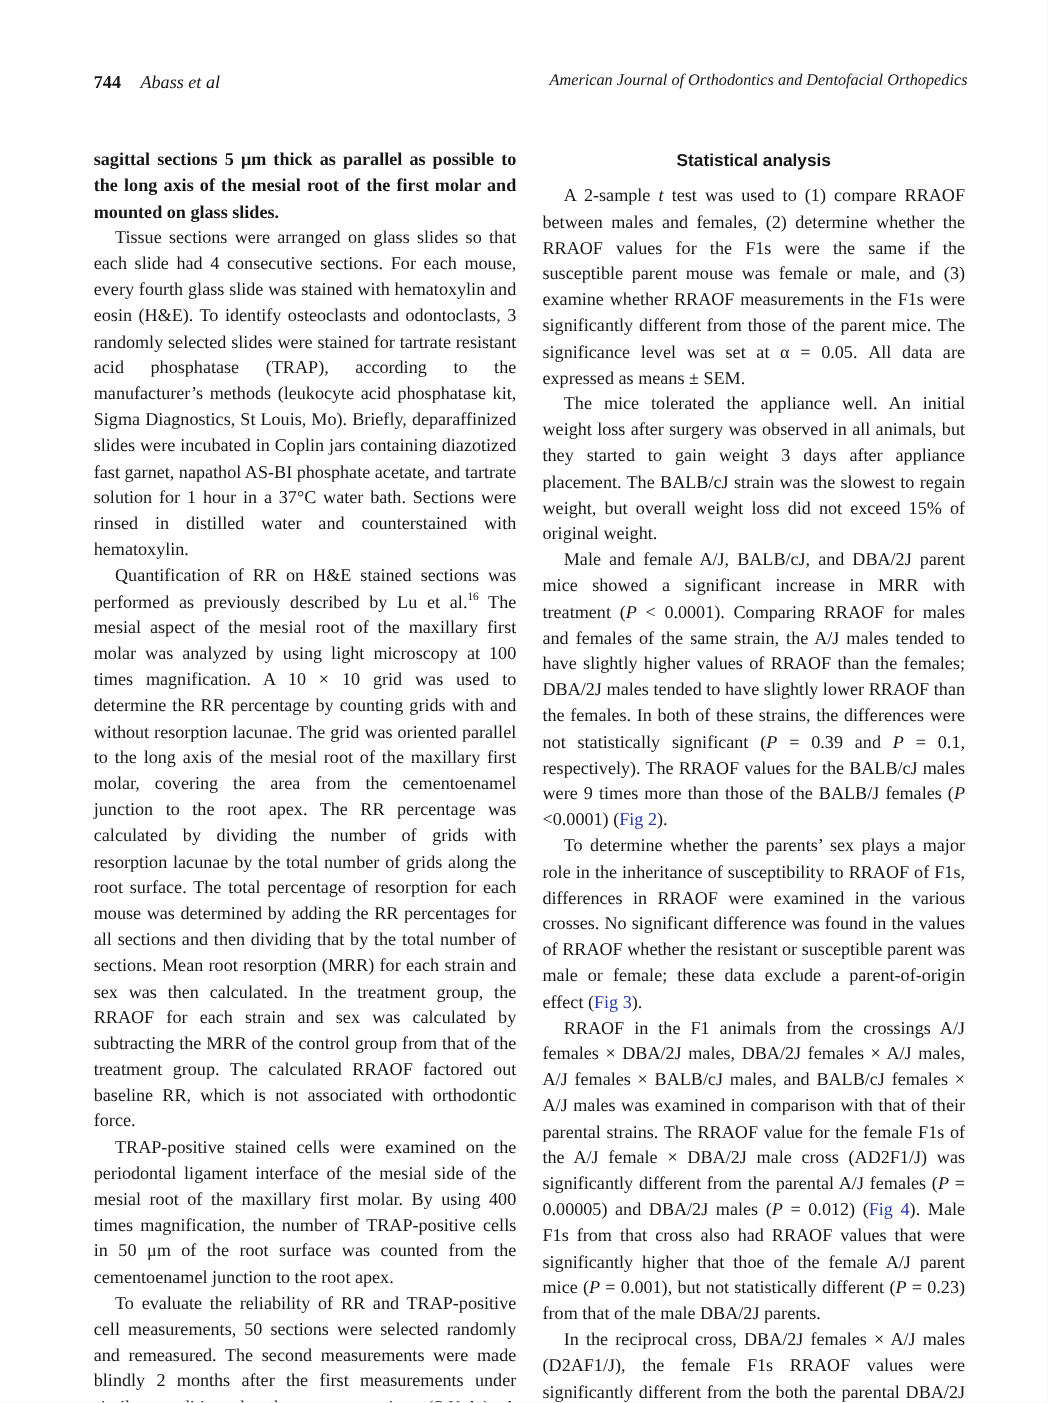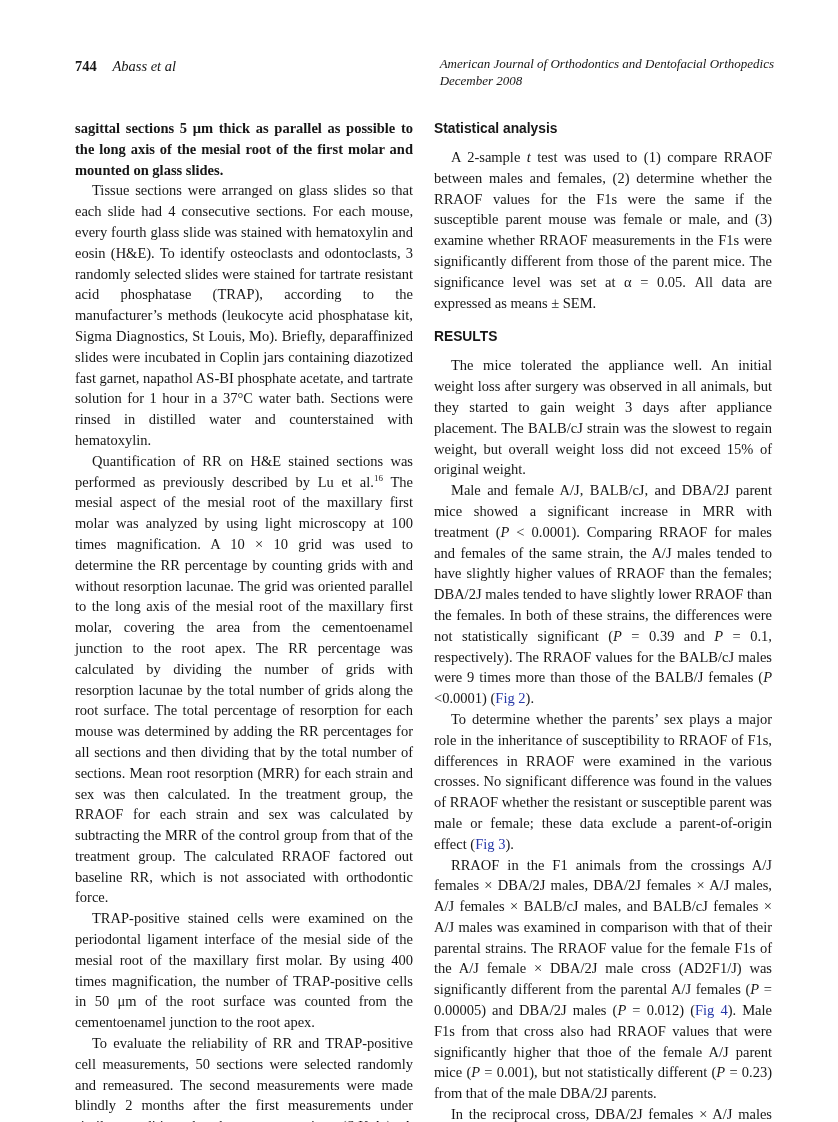--- a/index.html
+++ b/index.html
@@ -42,21 +42,21 @@
     line-height:20.8px;
     text-align:justify;
   }
   .col p { margin:0; text-indent:17px; }
   .col p.noindent { text-indent:0;font-weight:bold; }
   .heading {
     font-family:"Liberation Sans", sans-serif;
     font-weight:bold;
     font-size:13.8px;
     line-height:17px;
-    text-align:left;
+    text-align:center;
     margin:0;
   }
   .subheading { margin:2px 0 10px 0; }
   .results-heading { margin:15px 0 10px 0; }
   sup {
     font-size:0.62em;
     line-height:0;
     vertical-align:super;
   }
   .it { font-style:italic; }
@@ -66,36 +66,34 @@
 <body>
 
 <div class="page">
   <header class="page-header">
     <div class="header-left">
       <span class="pg-num">744</span>
       <span class="running-authors">Abass et al</span>
     </div>
     <div class="header-right">
       <div>American Journal of Orthodontics and Dentofacial Orthopedics</div>
-      <div>December 2008</div>
     </div>
   </header>
 
   <main class="columns">
     <section class="col">
         <p class="noindent"><span>sagittal sections 5 μm thick as parallel as possible to the long axis of the mesial root of the first molar and mounted on glass slides.</span></p>
         <p><span>Tissue sections were arranged on glass slides so that each slide had 4 consecutive sections. For each mouse, every fourth glass slide was stained with hematoxylin and eosin (H&amp;E). To identify osteoclasts and odontoclasts, 3 randomly selected slides were stained for tartrate resistant acid phosphatase (TRAP), according to the manufacturer’s methods (leukocyte acid phosphatase kit, Sigma Diagnostics, St Louis, Mo). Briefly, deparaffinized slides were incubated in Coplin jars containing diazotized fast garnet, napathol AS-BI phosphate acetate, and tartrate solution for 1 hour in a 37°C water bath. Sections were rinsed in distilled water and counterstained with hematoxylin.</span></p>
         <p><span>Quantification of RR on H&amp;E stained sections was performed as previously described by Lu et al.</span><sup>16</sup><span> The mesial aspect of the mesial root of the maxillary first molar was analyzed by using light microscopy at 100 times magnification. A 10 × 10 grid was used to determine the RR percentage by counting grids with and without resorption lacunae. The grid was oriented parallel to the long axis of the mesial root of the maxillary first molar, covering the area from the cementoenamel junction to the root apex. The RR percentage was calculated by dividing the number of grids with resorption lacunae by the total number of grids along the root surface. The total percentage of resorption for each mouse was determined by adding the RR percentages for all sections and then dividing that by the total number of sections. Mean root resorption (MRR) for each strain and sex was then calculated. In the treatment group, the RRAOF for each strain and sex was calculated by subtracting the MRR of the control group from that of the treatment group. The calculated RRAOF factored out baseline RR, which is not associated with orthodontic force.</span></p>
         <p><span>TRAP-positive stained cells were examined on the periodontal ligament interface of the mesial side of the mesial root of the maxillary first molar. By using 400 times magnification, the number of TRAP-positive cells in 50 μm of the root surface was counted from the cementoenamel junction to the root apex.</span></p>
         <p><span>To evaluate the reliability of RR and TRAP-positive cell measurements, 50 sections were selected randomly and remeasured. The second measurements were made blindly 2 months after the first measurements under similar conditions by the same examiner (S.K.A.). A paired </span></p>
       </section>
     <section class="col">
         <h3 class="heading subheading">Statistical analysis</h3>
         <p><span>A 2-sample </span><span class="it">t</span><span> test was used to (1) compare RRAOF between males and females, (2) determine whether the RRAOF values for the F1s were the same if the susceptible parent mouse was female or male, and (3) examine whether RRAOF measurements in the F1s were significantly different from those of the parent mice. The significance level was set at α = 0.05. All data are expressed as means ± SEM.</span></p>
-        <h3 class="heading results-heading">RESULTS</h3>
         <p><span>The mice tolerated the appliance well. An initial weight loss after surgery was observed in all animals, but they started to gain weight 3 days after appliance placement. The BALB/cJ strain was the slowest to regain weight, but overall weight loss did not exceed 15% of original weight.</span></p>
         <p><span>Male and female A/J, BALB/cJ, and DBA/2J parent mice showed a significant increase in MRR with treatment (</span><span class="it">P</span><span> &lt; 0.0001). Comparing RRAOF for males and females of the same strain, the A/J males tended to have slightly higher values of RRAOF than the females; DBA/2J males tended to have slightly lower RRAOF than the females. In both of these strains, the differences were not statistically significant (</span><span class="it">P</span><span> = 0.39 and </span><span class="it">P</span><span> = 0.1, respectively). The RRAOF values for the BALB/cJ males were 9 times more than those of the BALB/J females (</span><span class="it">P</span><span> &lt;0.0001) (</span><span class="fig-link">Fig 2</span><span>).</span></p>
         <p><span>To determine whether the parents’ sex plays a major role in the inheritance of susceptibility to RRAOF of F1s, differences in RRAOF were examined in the various crosses. No significant difference was found in the values of RRAOF whether the resistant or susceptible parent was male or female; these data exclude a parent-of-origin effect (</span><span class="fig-link">Fig 3</span><span>).</span></p>
         <p><span>RRAOF in the F1 animals from the crossings A/J females × DBA/2J males, DBA/2J females × A/J males, A/J females × BALB/cJ males, and BALB/cJ females × A/J males was examined in comparison with that of their parental strains. The RRAOF value for the female F1s of the A/J female × DBA/2J male cross (AD2F1/J) was significantly different from the parental A/J females (</span><span class="it">P</span><span> = 0.00005) and DBA/2J males (</span><span class="it">P</span><span> = 0.012) (</span><span class="fig-link">Fig 4</span><span>). Male F1s from that cross also had RRAOF values that were significantly higher that thoe of the female A/J parent mice (</span><span class="it">P</span><span> = 0.001), but not statistically different (</span><span class="it">P</span><span> = 0.23) from that of the male DBA/2J parents.</span></p>
         <p><span>In the reciprocal cross, DBA/2J females × A/J males (D2AF1/J), the female F1s RRAOF values were significantly different from the both the parental DBA/2J females and the A/J males (</span></p>
       </section>
   </main>
 </div>
 
 </body></html>

